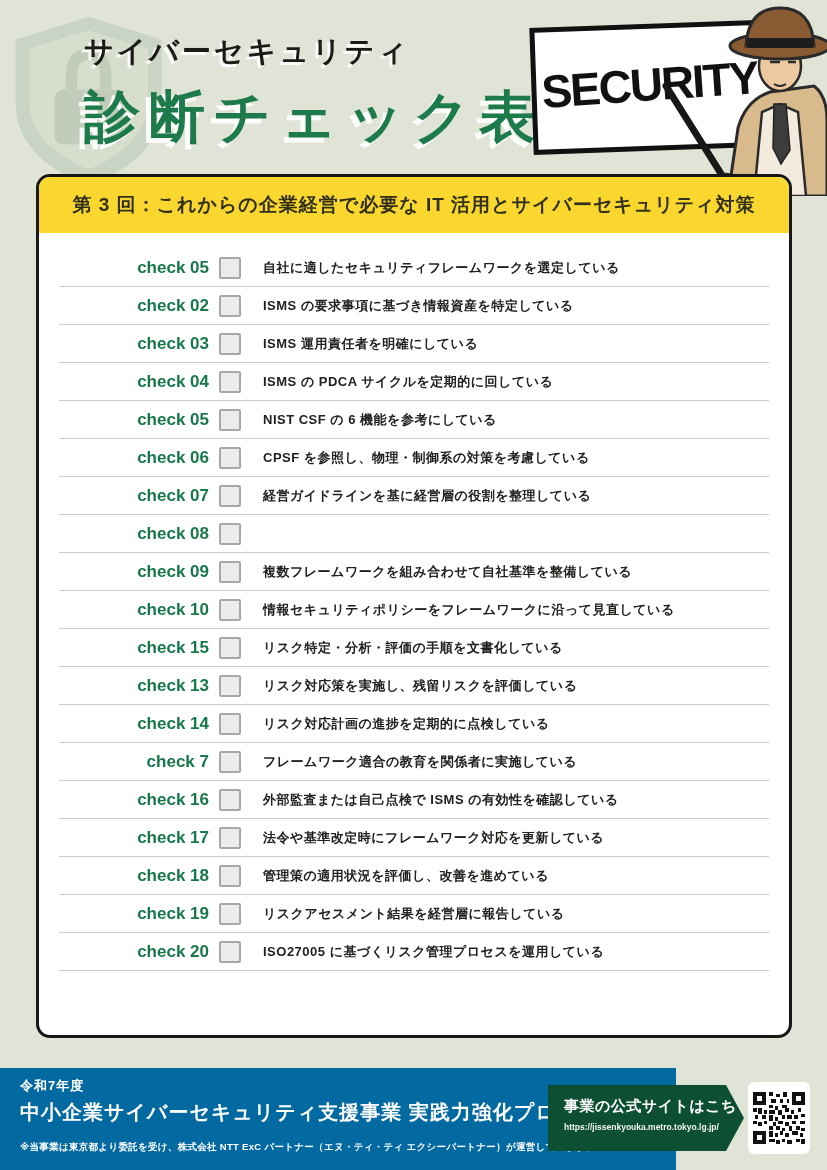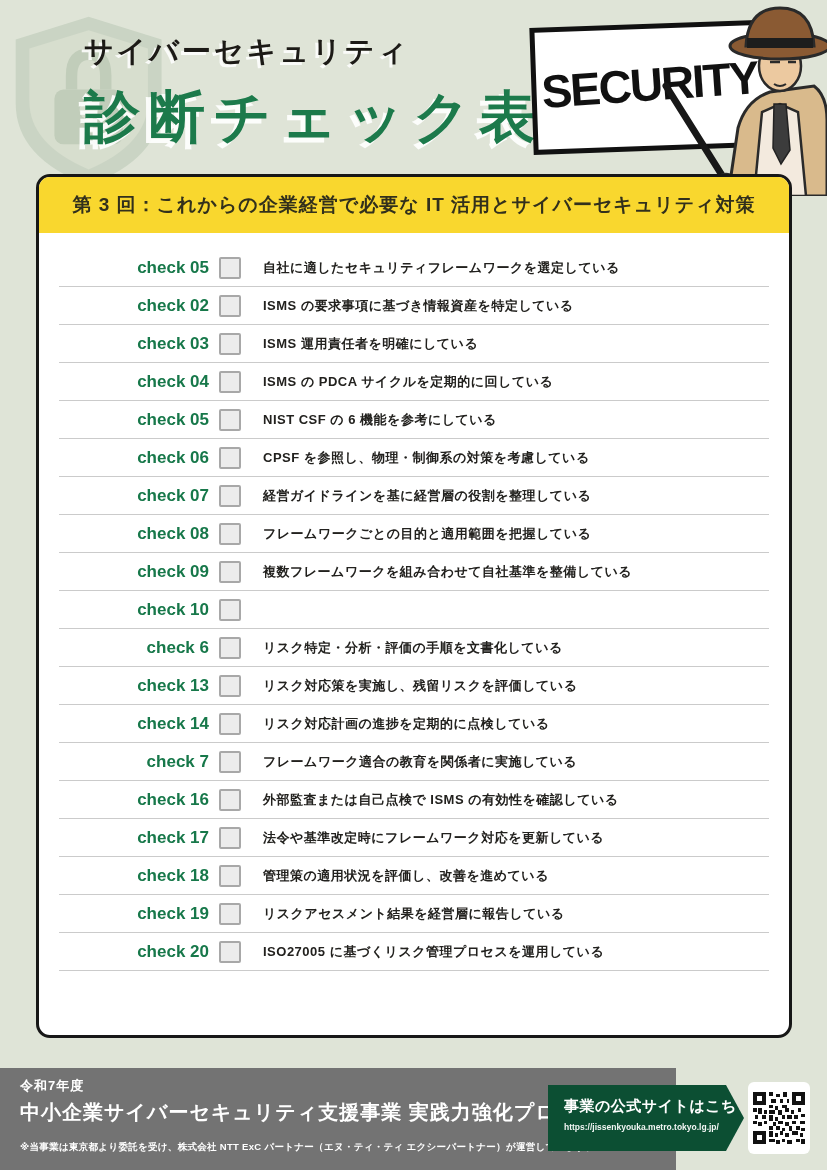--- a/index.html
+++ b/index.html
@@ -28,21 +28,21 @@
   .checklist { margin-top:16px; }
   .row { display:flex; align-items:center; height:38px; margin:0 20px; border-bottom:1px solid #cbcbcb; }
   .chk-label { width:150px; text-align:right; font-size:17px; font-weight:bold; color:#17784a;
                letter-spacing:0; flex:none; }
   .checkbox { flex:none; width:22px; height:22px; margin-left:10px; background:#ececec;
               border:2px solid #a8a8a8; border-radius:2px; }
   .chk-text { margin-left:22px; font-size:13px; font-weight:bold; color:#22211e; letter-spacing:.5px;
               white-space:nowrap; }
 
   
-  .footer { position:absolute; left:0; top:1068px; width:676px; height:102px; background:#737373; z-index:5; }
+  .footer { position:absolute; left:0; top:1068px; width:676px; height:102px; background:#0369a1; z-index:5; }
   .f-left { position:absolute; left:20px; top:9px; color:#ffffff; }
   .f-year { font-size:13px; font-weight:bold; letter-spacing:1px; }
   .f-program { margin-top:4px; font-size:20px; font-weight:bold; letter-spacing:1px; }
   .f-note { position:absolute; left:20px; top:73px; color:#ffffff; font-size:9.5px; font-weight:bold; letter-spacing:.3px; }
   .f-cta { position:absolute; left:548px; top:17px; width:196px; height:66px; background:#0c4f33; color:#fff;
            clip-path:polygon(0 0, calc(100% - 18px) 0, 100% 50%, calc(100% - 18px) 100%, 0 100%);
            padding:12px 28px 10px 16px; }
   .f-cta-label { font-size:15px; font-weight:bold; letter-spacing:.5px; white-space:nowrap; }
   .f-cta-url { margin-top:6px; font-size:8.5px; font-weight:bold; opacity:.95; }
   .f-qr { position:absolute; left:748px; top:14px; width:62px; height:72px; background:#ffffff;
@@ -137,37 +137,37 @@
 
         <div class="row">
           <span class="chk-label">check 07</span>
           <span class="checkbox"></span>
           <span class="chk-text">経営ガイドラインを基に経営層の役割を整理している</span>
         </div>
 
         <div class="row">
           <span class="chk-label">check 08</span>
           <span class="checkbox"></span>
-          <span class="chk-text">フレームワークごとの目的と適用範囲を把握している</span>
         </div>
 
         <div class="row">
           <span class="chk-label">check 09</span>
           <span class="checkbox"></span>
           <span class="chk-text">複数フレームワークを組み合わせて自社基準を整備している</span>
         </div>
 
         <div class="row">
           <span class="chk-label">check 10</span>
           <span class="checkbox"></span>
-        </div>
-
-
-        <div class="row">
-          <span class="chk-label">check 6</span>
+          <span class="chk-text">情報セキュリティポリシーをフレームワークに沿って見直している</span>
+        </div>
+
+
+        <div class="row">
+          <span class="chk-label">check 15</span>
           <span class="checkbox"></span>
           <span class="chk-text">リスク特定・分析・評価の手順を文書化している</span>
         </div>
 
         <div class="row">
           <span class="chk-label">check 13</span>
           <span class="checkbox"></span>
           <span class="chk-text">リスク対応策を実施し、残留リスクを評価している</span>
         </div>
 

